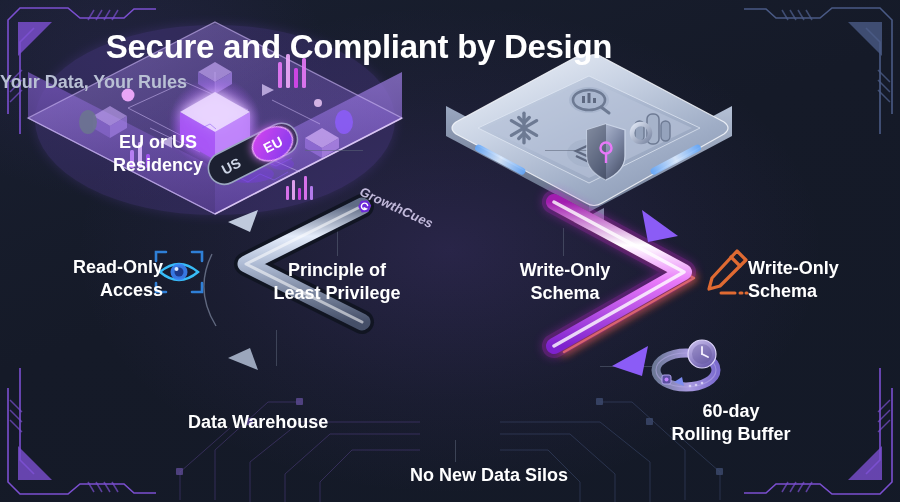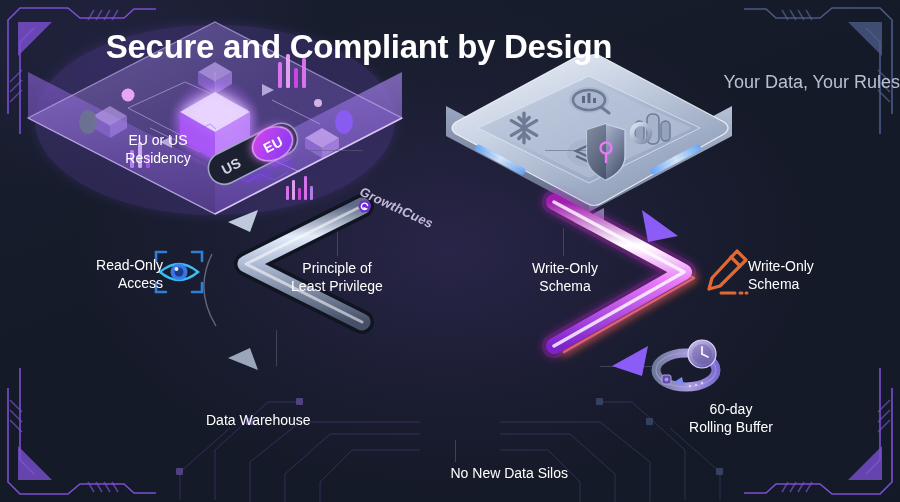--- a/index.html
+++ b/index.html
@@ -29,39 +29,39 @@
 
   
   .circuits { position:absolute; left:0; bottom:0; width:900px; height:180px; opacity:.75; }
 
   
   .title {
     position:absolute; top:28px; left:0; width:718px; text-align:center;
     font-size:33px; font-weight:bold; color:#ffffff; letter-spacing:-0.3px;
   }
   .subtitle {
-    position:absolute; top:72px; left:0; width:900px; text-align:right;
-    font-size:18px; color:#b9c0d4; font-weight:400;
+    position:absolute; top:72px; left:0; width:900px; text-align:left;
+    font-size:18px; color:#b9c0d4; font-weight:700;
   }
 
   
   .label {
-    position:absolute; color:#ffffff; font-size:14px; font-weight:normal;
+    position:absolute; color:#ffffff; font-size:18px; font-weight:bold;
     line-height:1.3; white-space:pre-line;
   }
 
   .lbl-residency { left:108px;  top:131px; width:100px; text-align:center; }
   .lbl-readonly  { left:58px;   top:256px; width:105px; text-align:right; }
   .lbl-keypair   { left:668px;  top:132px; width:140px; }
   .lbl-writeicon { left:748px;  top:257px; width:120px; }
   .lbl-regional  { left:726px;  top:350px; width:120px; }
   .lbl-buffer    { left:656px;  top:400px; width:150px;text-align:center; }
   .lbl-lsp       { left:262px;  top:259px; width:150px; text-align:center; }
   .lbl-wos       { left:500px;  top:259px; width:130px; text-align:center; }
-  .lbl-dw        { left:188px;  top:411px; width:150px; text-align:left;margin-left:18px; }
+  .lbl-dw        { left:188px;  top:411px; width:150px; text-align:left; }
   .lbl-silos     { left:368px;  top:464px; width:200px; text-align:right; }
 
   
   .icon-wrap { position:absolute; }
   .ic-toggle  { left:196px; top:112px; width:112px; height:84px; }
   .ic-eye     { left:152px; top:247px; width:54px;  height:50px; }
   .ic-shield  { left:583px; top:116px; width:74px;  height:72px; }
   .ic-pencil  { left:703px; top:247px; width:48px;  height:52px; }
   .ic-ring    { left:648px; top:334px; width:76px;  height:62px; }
 

